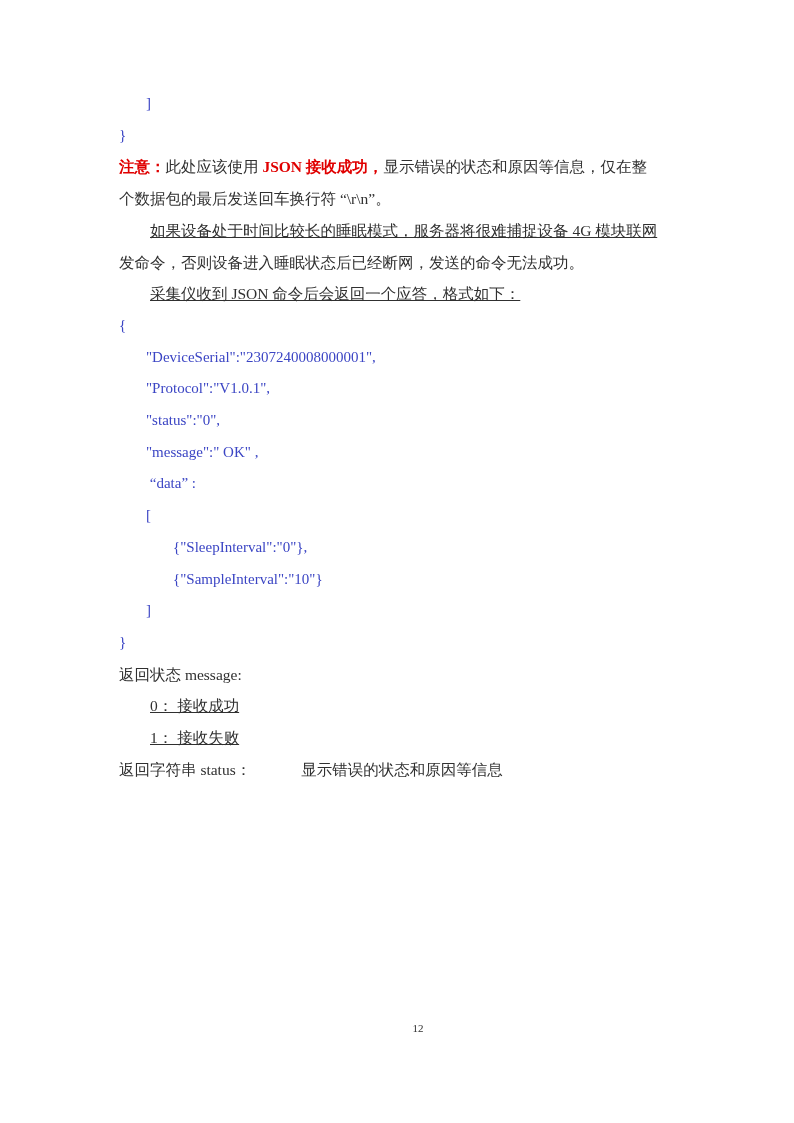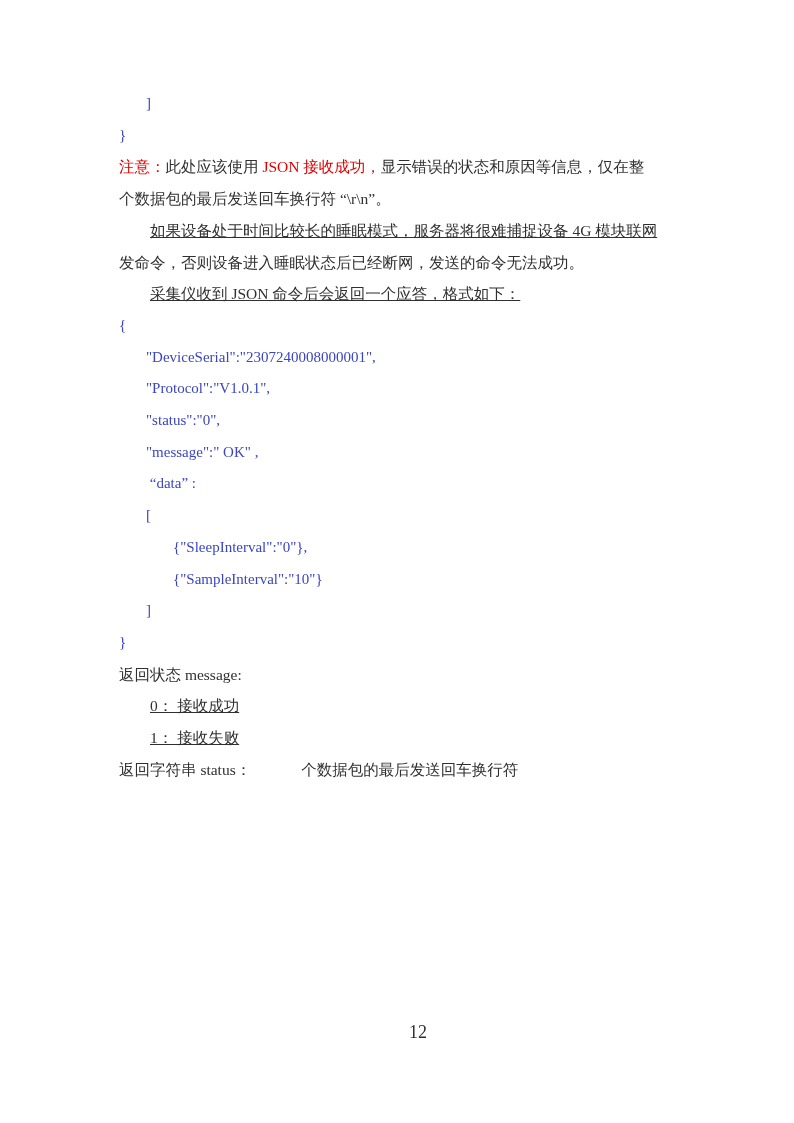--- a/index.html
+++ b/index.html
@@ -23,28 +23,28 @@
     font-size:15.5px;
     white-space:pre;
   }
   .code {
     color:#3b45c4;
     font-size:15px;
   }
   .ind1 { padding-left:27px; }
   .ind2 { padding-left:54px; }
   .pind { padding-left:31px;text-decoration:underline; }
-  .red  { color:#e00000; font-weight:normal; }
+  .red  { color:#e00000; font-weight:bold; }
   .gap  { display:inline-block; width:50px; }
   .page-number {
     position:absolute;
     left:0; top:1022px;
     width:100%;
     text-align:center;
-    font-size:18px;
+    font-size:11px;
     color:#303030;
     font-family:"Liberation Serif","DejaVu Serif",serif;
     padding-left:42px;
   }
 </style>
 </head>
 <body>
 
 <div class="page">
   <div class="content">
@@ -68,18 +68,18 @@
     <div class="line code ind1"> “data” :</div>
     <div class="line code ind1">[</div>
     <div class="line code ind2">{"SleepInterval":"0"},</div>
     <div class="line code ind2">{"SampleInterval":"10"}</div>
     <div class="line code ind1">]</div>
     <div class="line code">}</div>
 
     <div class="line">返回状态 message:</div>
     <div class="line pind">0： 接收成功</div>
     <div class="line pind">1： 接收失败</div>
-    <div class="line"><span>返回字符串 status：</span><span class="gap"></span><span>个数据包的最后发送回车换行符</span></div>
+    <div class="line"><span>返回字符串 status：</span><span class="gap"></span><span>显示错误的状态和原因等信息</span></div>
 
   </div>
 
   <div class="page-number">12</div>
 </div>
 
 </body></html>

